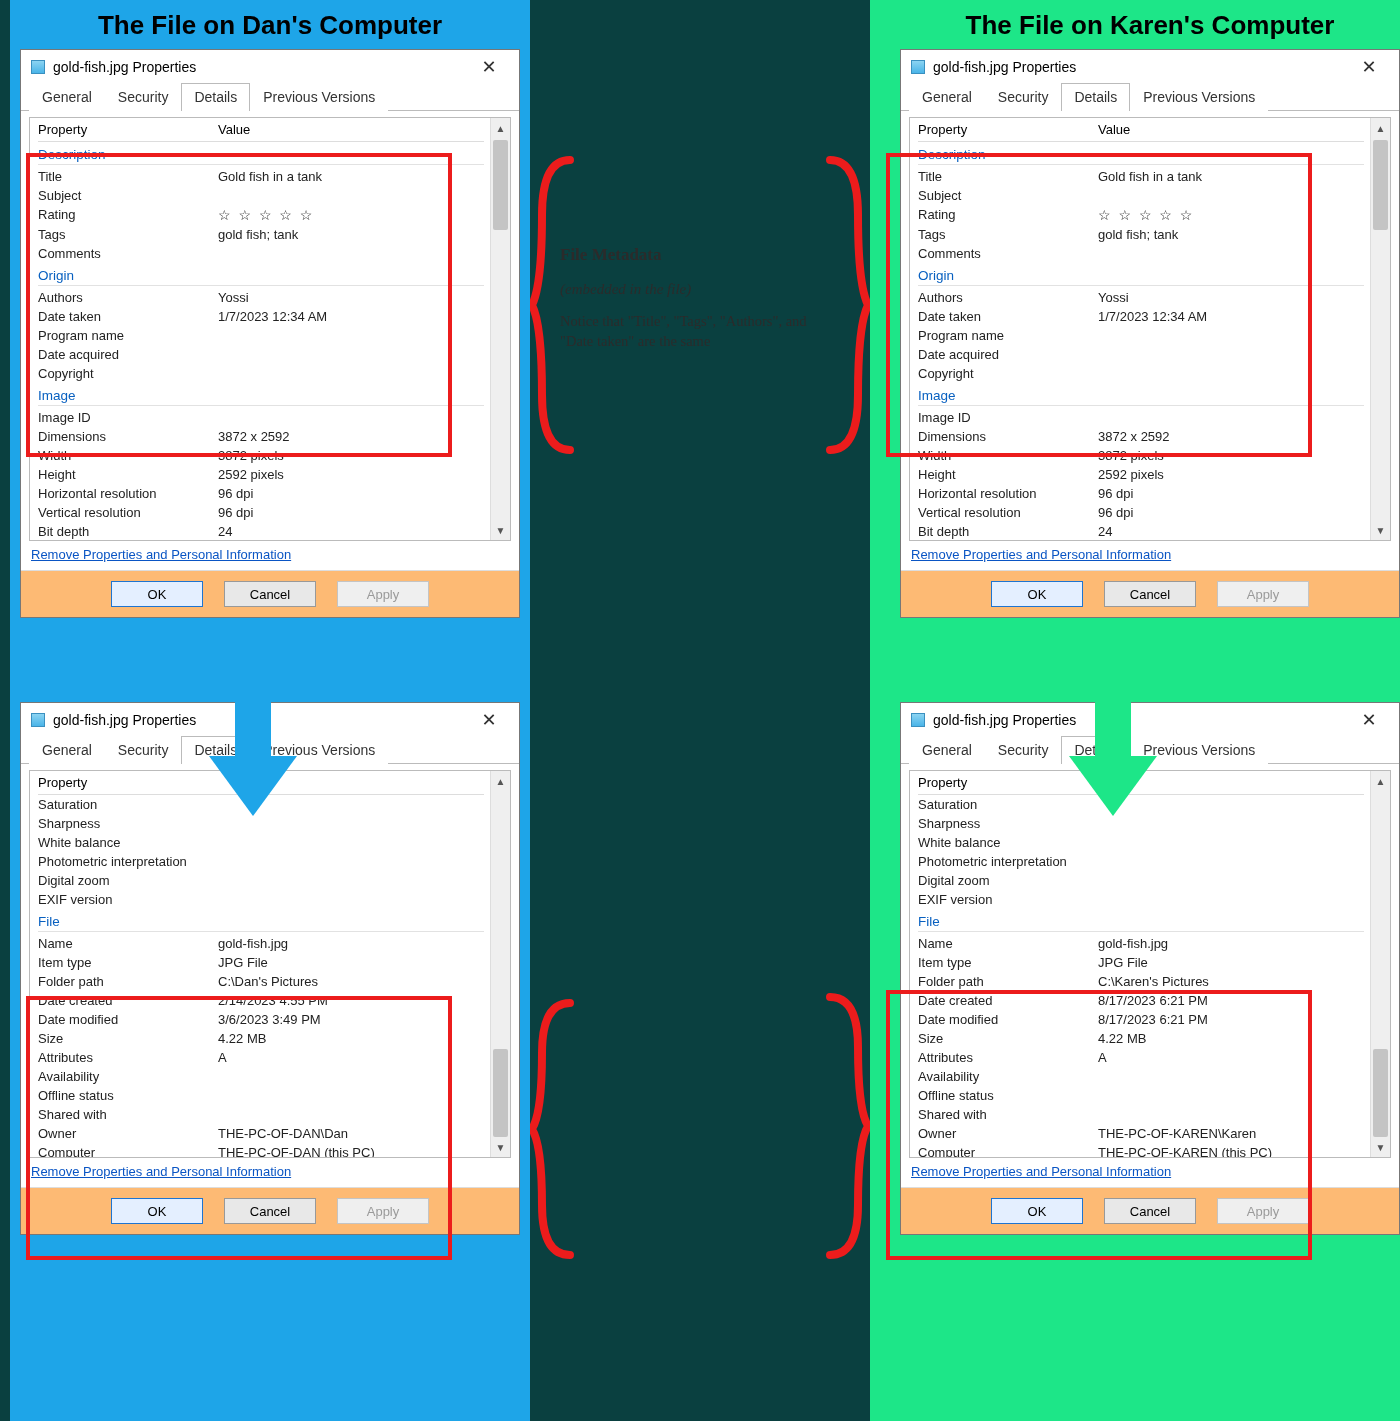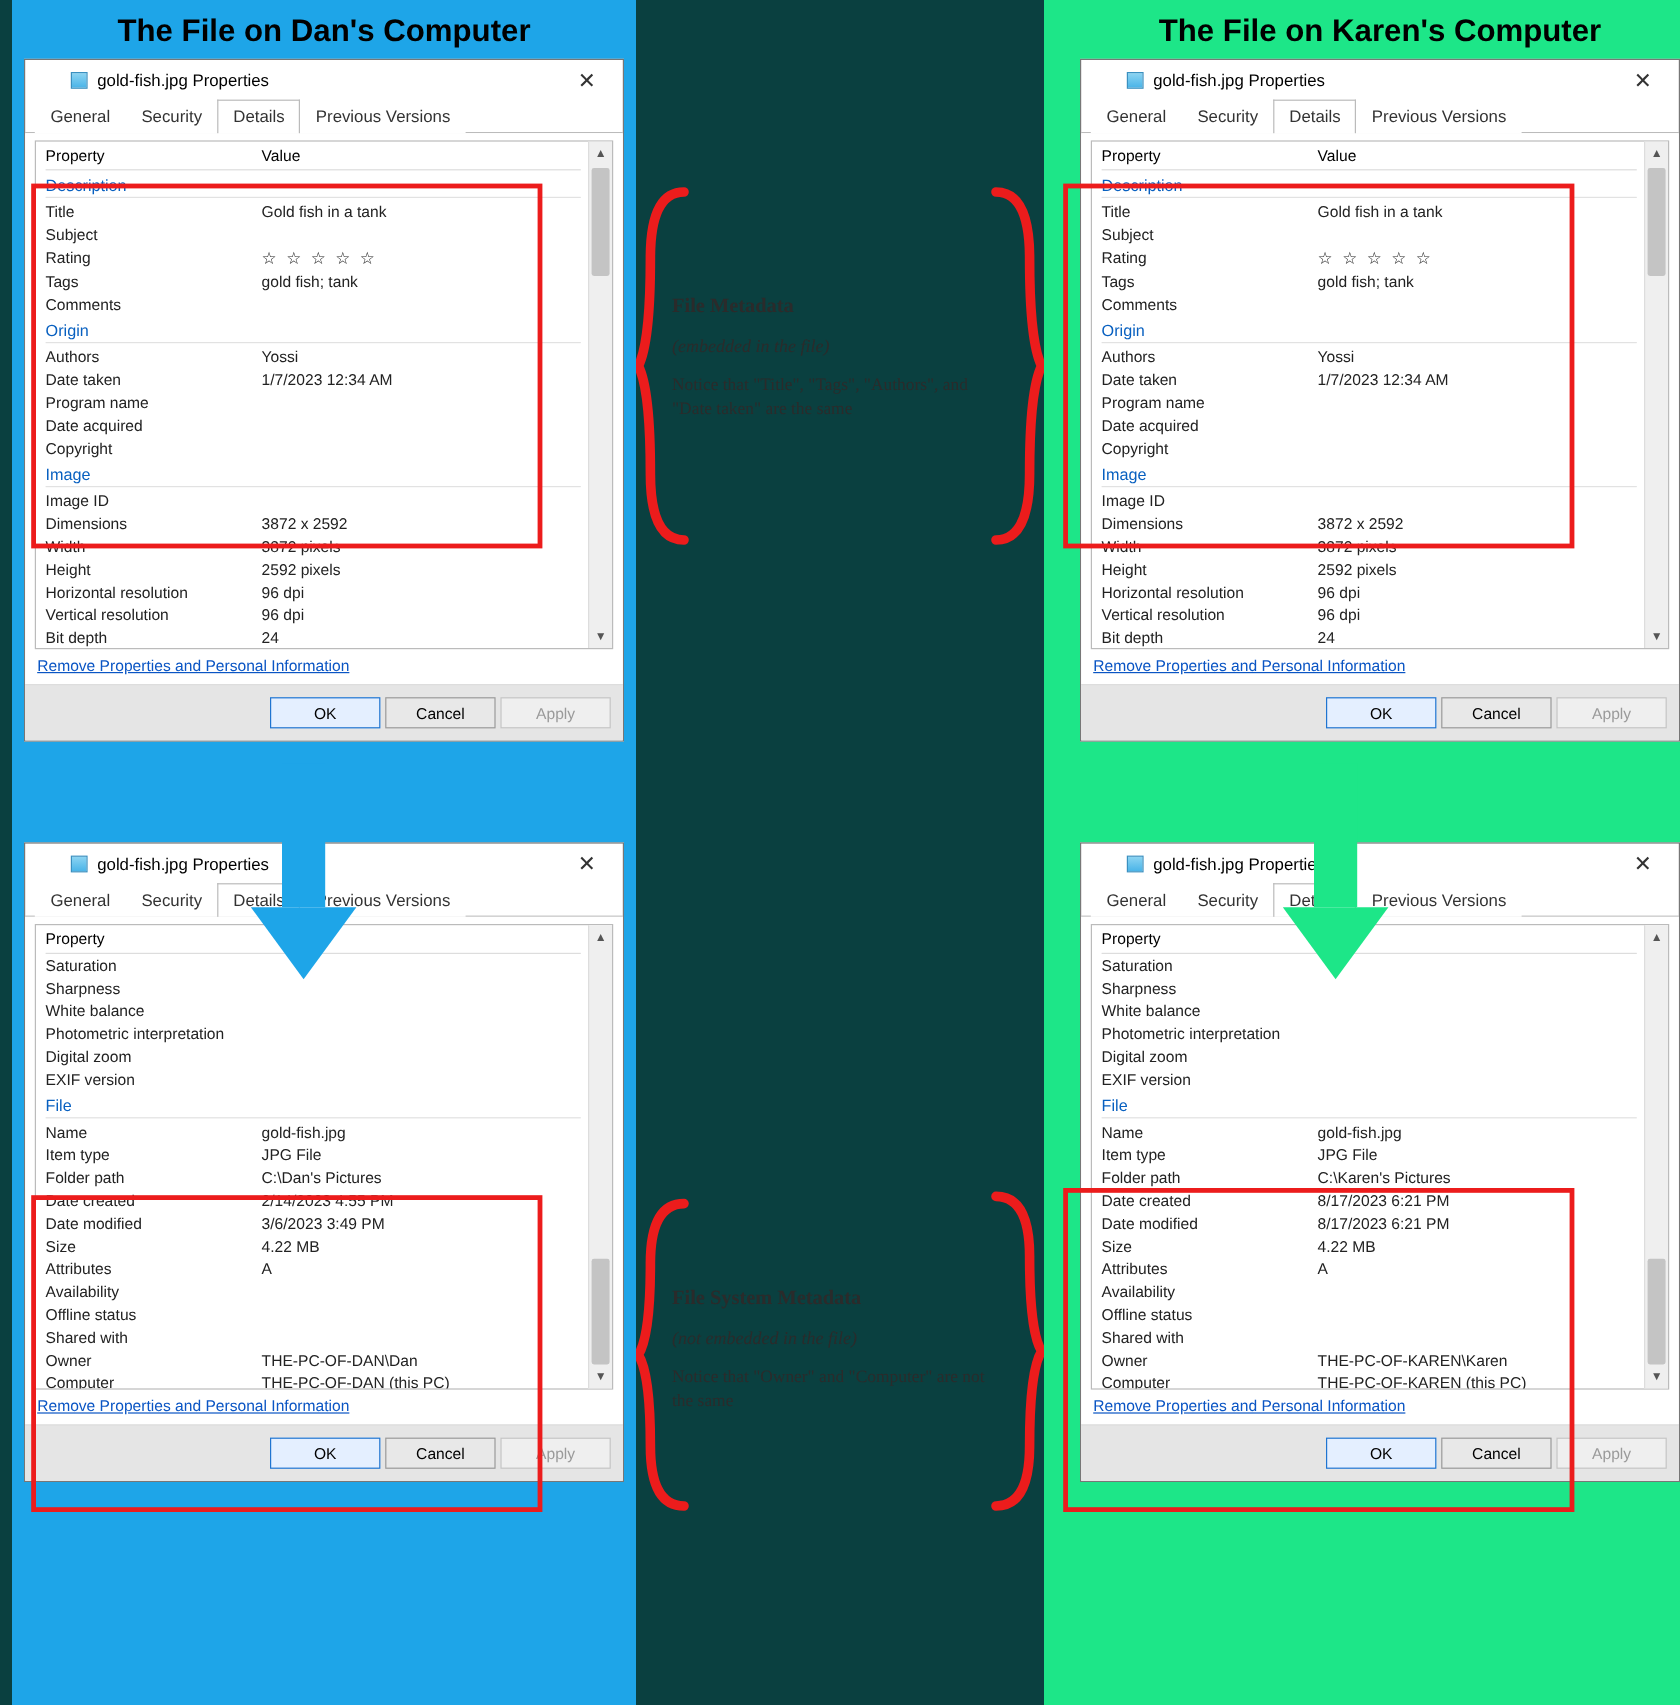--- a/index.html
+++ b/index.html
@@ -35,21 +35,20 @@
     border: 1px solid #777;
     width: 500px;
     margin: 0 auto 10px auto;
     display: flex;
     flex-direction: column;
   }
   .dlg-titlebar {
     display: flex;
     align-items: center;
     padding: 8px 10px 4px 10px;
-    margin-left: 28px;
   }
   .dlg-icon {
     width: 14px; height: 14px;
     background: linear-gradient(#8cd4f2,#4ab4e8);
     border: 1px solid #3a90c0;
     margin-right: 8px;
   }
   .dlg-title { flex: 1; font-size: 14px; }
   .dlg-close {
     width: 40px; text-align: center;
@@ -138,26 +137,26 @@
   .link-row {
     padding: 6px 2px 8px 2px;
   }
   .link {
     color: #0a55c4;
     text-decoration: underline;
     font-size: 13px;
     cursor: pointer;
   }
   .btnbar {
-    background: #e5e5e5;
+    background: #fdba74;
     border-top: 1px solid #ddd;
     padding: 10px 10px;
     display: flex;
-    justify-content: flex-end;
-    gap: 4px;
+    justify-content: center;
+    gap: 21px;
   }
   .btn {
     width: 92px;
     height: 26px;
     border: 1px solid #999;
     background: #e8e8e8;
     font-size: 13px;
     display: flex; align-items: center; justify-content: center;
     cursor: pointer;
   }
@@ -679,19 +678,14 @@
   </svg>
   <svg class="brace" style="left:820px; top:992px;" width="50" height="268">
     <path d="M10 5 Q38 5 38 55 Q38 118 48 134 Q38 150 38 213 Q38 263 10 263" stroke="#ec1c1c" stroke-width="8" fill="none" stroke-linecap="round"></path>
   </svg>
 
   <div class="center-text" style="top:245px;">
     <div class="t1">File Metadata</div>
     <div class="t2">(embedded in the file)</div>
     <div class="t3">Notice that "Title", "Tags", "Authors", and "Date taken" are the same</div>
   </div>
-  <div class="center-text" style="top:1072px;">
-    <div class="t1">File System Metadata</div>
-    <div class="t2">(not embedded in the file)</div>
-    <div class="t3">Notice that "Owner" and "Computer" are not the same</div>
-  </div>
 
 </div>
 
 </body></html>

